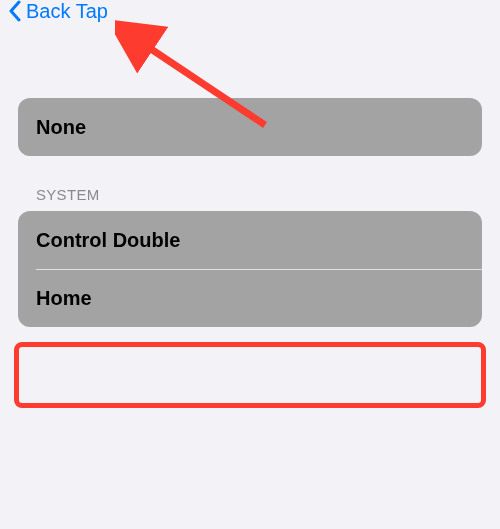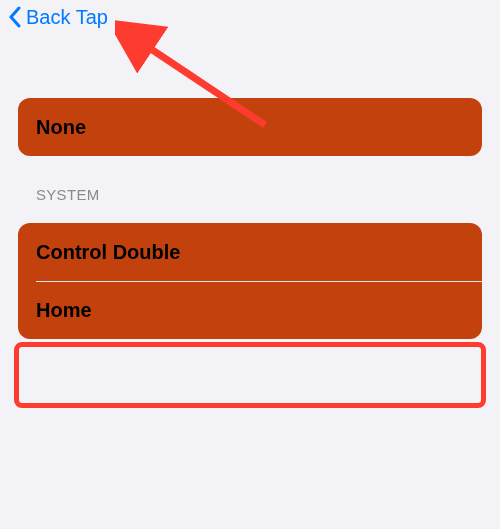--- a/index.html
+++ b/index.html
@@ -23,21 +23,21 @@
       align-items: center;
       justify-content: center;
       padding: 0 10px;
     }
     .back-button {
       position: absolute;
       left: 8px;
       top: 0;
       bottom: 16px;
       display: flex;
-      align-items: center;
+      align-items: flex-start;
       color: #007aff;
       font-size: 20px;
       cursor: pointer;
     }
     .back-chevron {
       width: 14px;
       height: 22px;
       margin-right: 4px;
       display: inline-flex;
       align-items: center;
@@ -50,29 +50,29 @@
       stroke-linecap: round;
       stroke-linejoin: round;
     }
     .nav-title {
       font-size: 20px;
       font-weight: 600;
       color: #000;
     }
     .group {
       margin: 0 18px;
-      background: #c2410c;
+      background: #a3a3a3;
       border-radius: 12px;
       overflow: hidden;
     }
     .group-top {
       margin-top: 48px;
     }
     .group-header {
-      margin: 12px 18px;
+      margin: 0 18px;
       padding: 0 18px 8px 18px;
       font-size: 15px;
       color: #8a8a8e;
       letter-spacing: 0.3px;
       margin-top: 30px;
     }
     .row {
       position: relative;
       display: flex;
       align-items: center;

